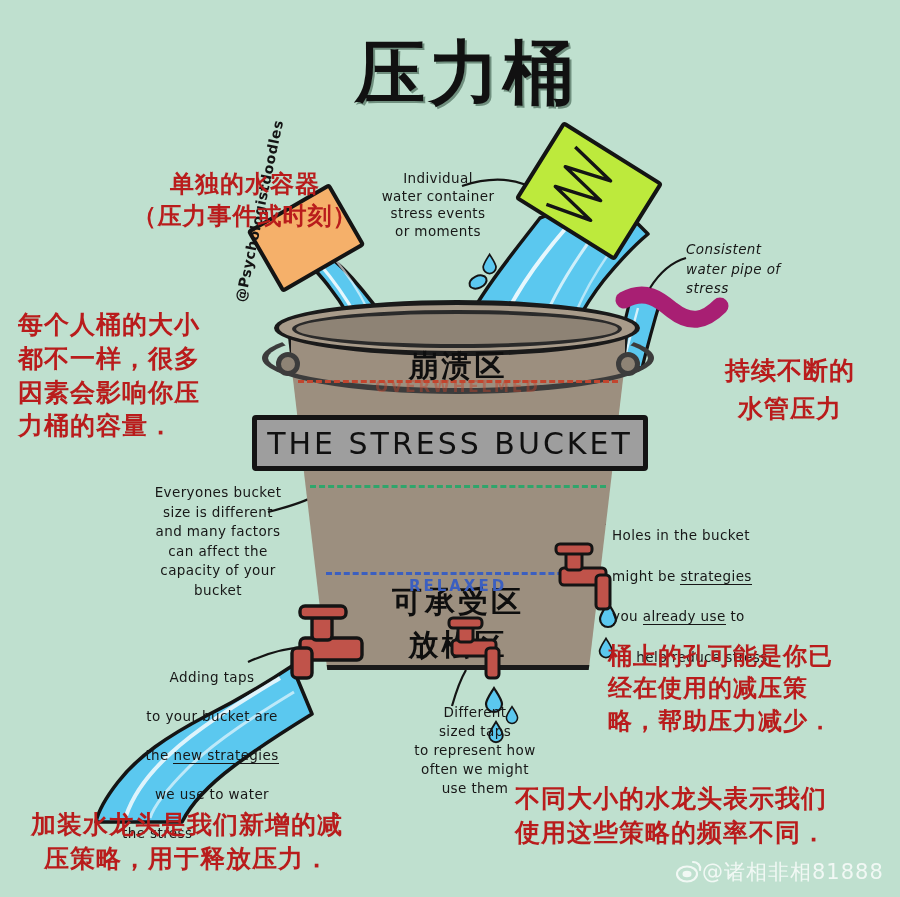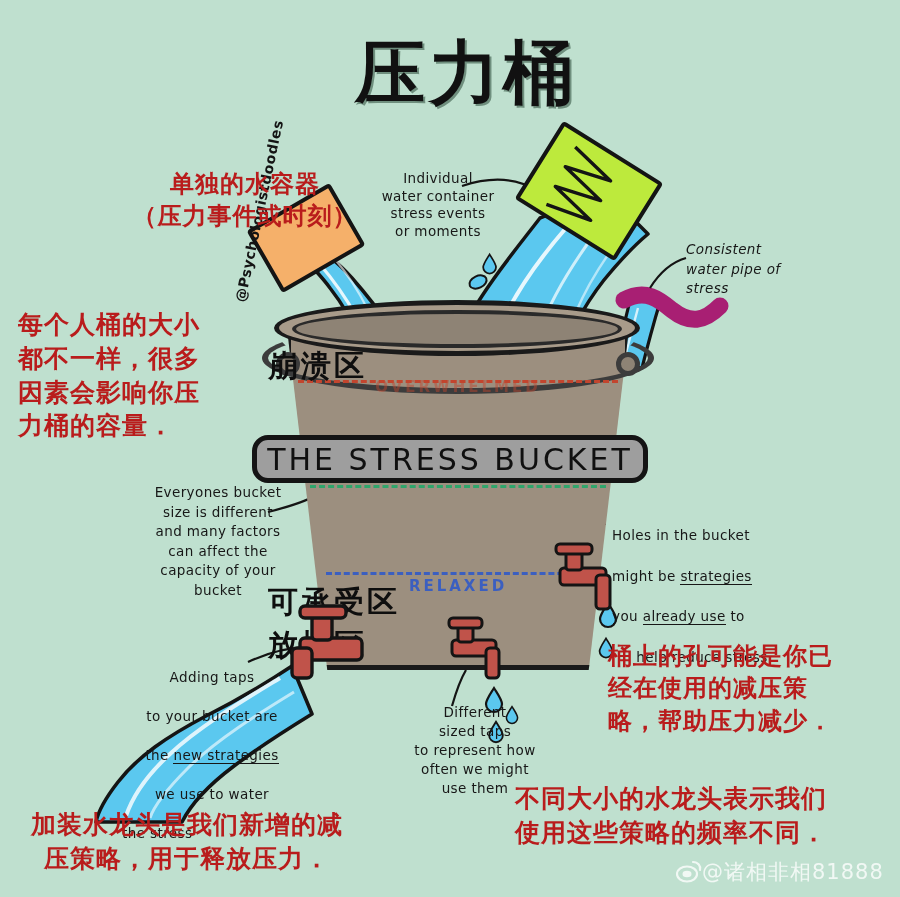--- a/index.html
+++ b/index.html
@@ -77,39 +77,39 @@
   }
   .handle-knob{position:absolute;width:24px;height:24px;border:5px solid #3c3c3c;border-radius:50%;background:#8e8375;box-sizing:border-box;}
 
   
   .divider{position:absolute;height:0;border-top:3px dashed;}
   #div-red{left:30px;top:80px;width:320px;border-color:#c2452e;}
   #div-green{left:42px;top:185px;width:296px;border-color:#2fa56b;}
   #div-blue{left:58px;top:272px;width:264px;border-color:#3b5fc0;}
 
   .zone-label{
-    position:absolute;width:100%;
+    position:absolute;width:100%;text-align:center;
     font-family:"DejaVu Sans",sans-serif;font-weight:bold;color:#0e0e0e;
     font-size:30px;letter-spacing:3px;
   }
   .zone-sub{
     position:absolute;width:100%;text-align:center;
     font-family:"DejaVu Sans",sans-serif;font-weight:bold;
     font-size:15px;letter-spacing:3px;
   }
   #zl-overwhelmed{top:46px;}
   #zs-overwhelmed{top:78px;color:#c2452e;opacity:.45;}
   #zl-relaxed{top:243px;margin-top:39px;}
   #zs-relaxed{top:277px;color:#3b5fc0;}
   #zl-calm{top:325px;}
 
   
   #banner{
-    left:252px;top:435px;width:396px;height:48px;
-    background:#9e9e9e;border:5px solid #141414;border-radius:16px;
+    left:252px;top:415px;width:396px;height:56px;
+    background:#9e9e9e;border:5px solid #141414;border-radius:4px;
     box-sizing:border-box;
     display:flex;align-items:center;justify-content:center;
   }
   #banner span{
     font-family:"DejaVu Sans",sans-serif;font-size:30px;font-weight:normal;
     letter-spacing:3px;color:#101010;
   }
 
   
   #wm-bucket{
@@ -309,20 +309,22 @@
 use them</div>
 
   <div class="abs cn" id="cn-top">单独的水容器
 （压力事件或时刻）</div>
 
   <div class="abs cn" id="cn-left">每个人桶的大小
 都不一样，很多
 因素会影响你压
 力桶的容量．</div>
 
+  <div class="abs cn" id="cn-right-pipe">持续不断的
+水管压力</div>
 
   <div class="abs cn" id="cn-right-holes">桶上的孔可能是你已
 经在使用的减压策
 略，帮助压力减少．</div>
 
   <div class="abs cn" id="cn-bottom-right">不同大小的水龙头表示我们
 使用这些策略的频率不同．</div>
 
   <div class="abs cn" id="cn-bottom-left">加装水龙头是我们新增的减
 压策略，用于释放压力．</div>

